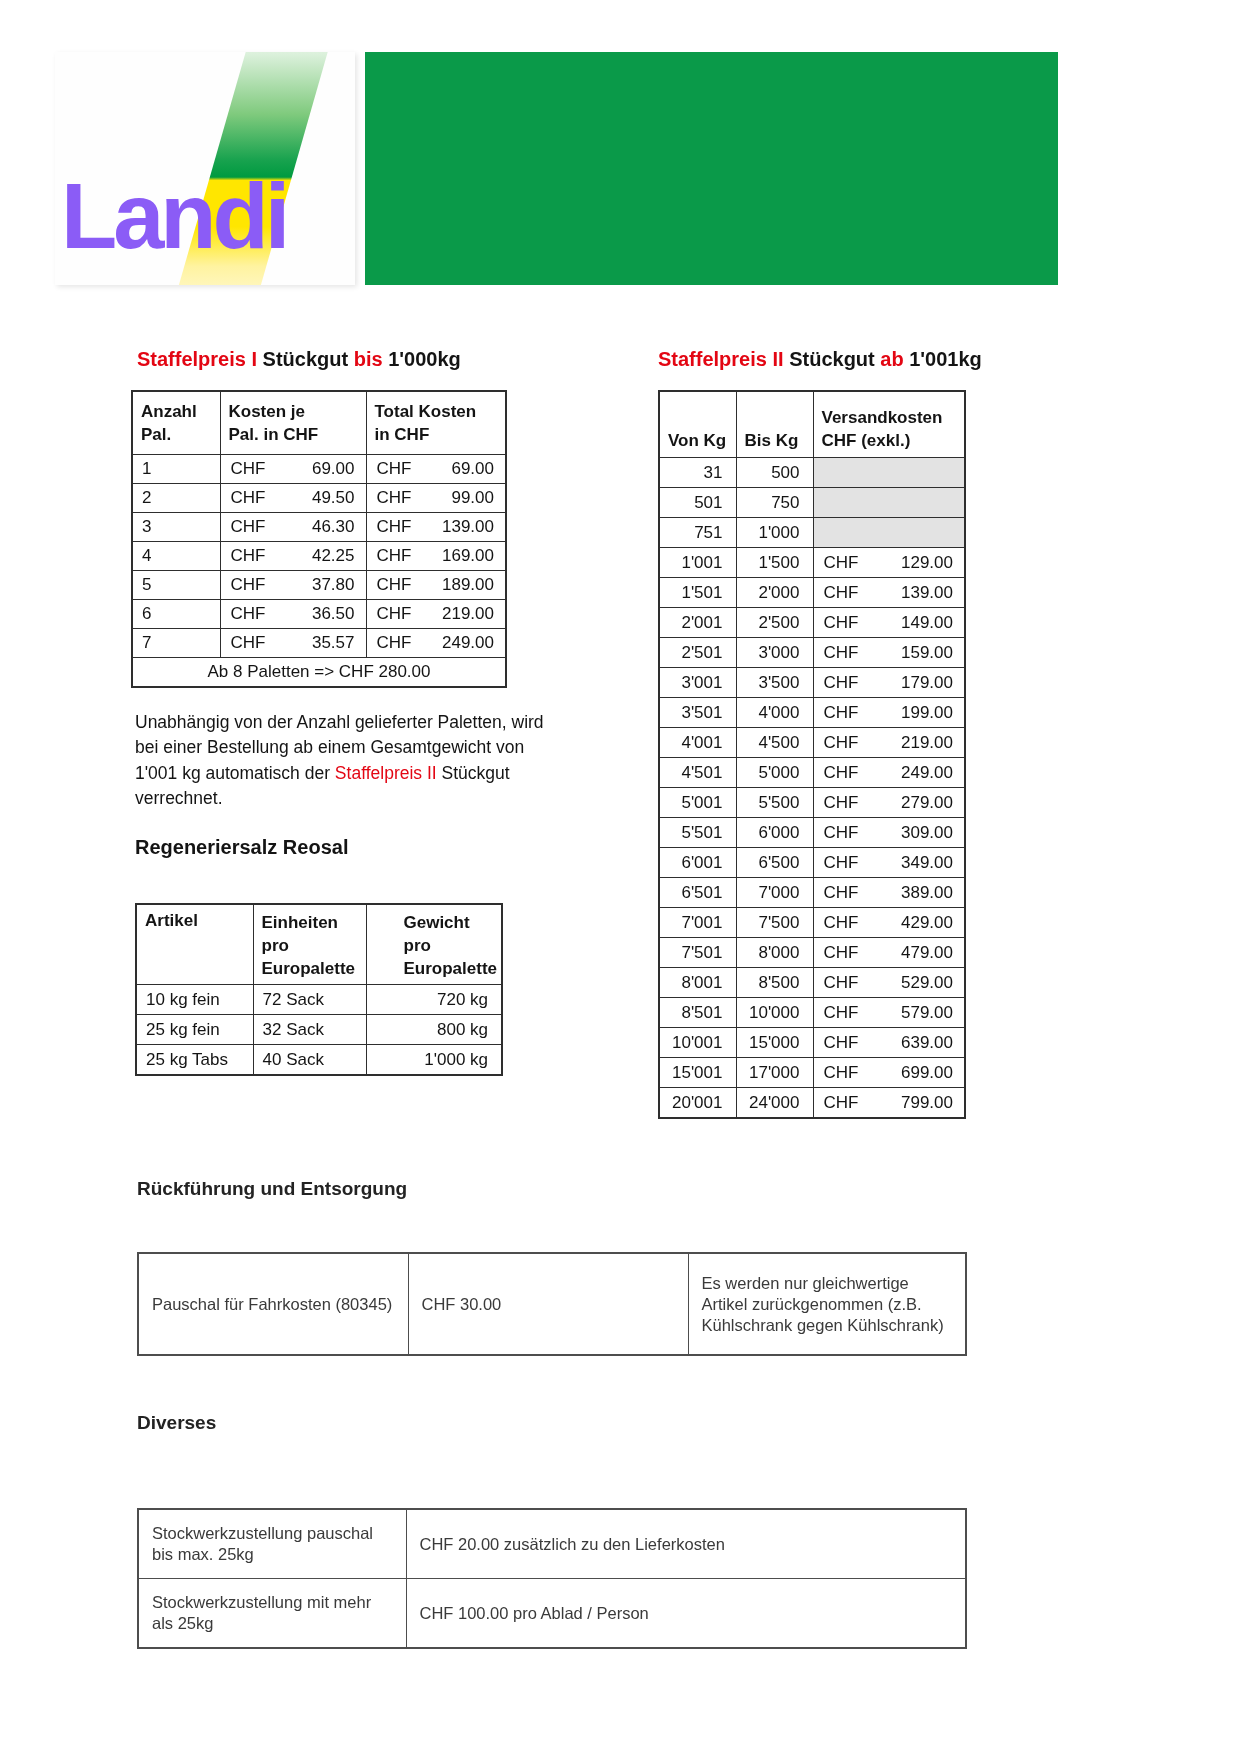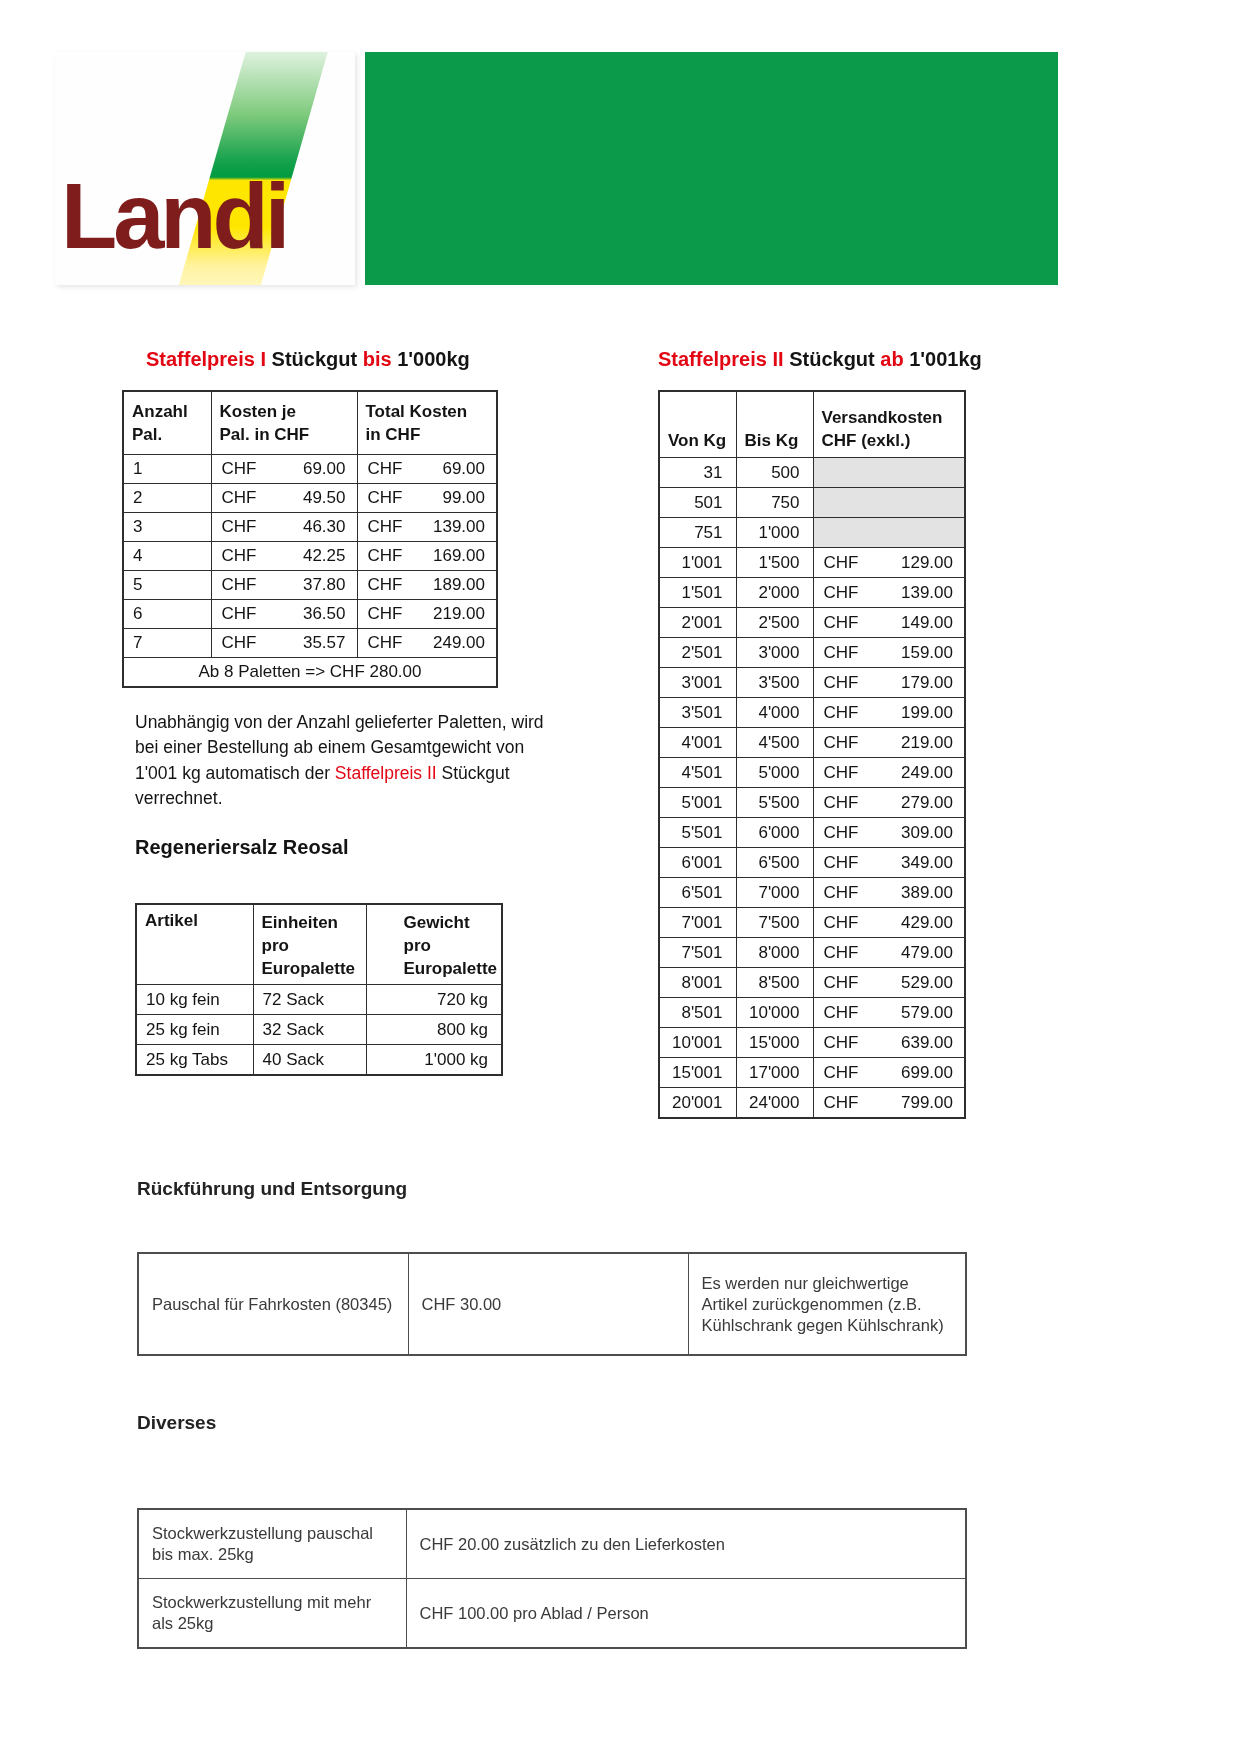--- a/index.html
+++ b/index.html
@@ -16,21 +16,21 @@
   }
   .logo-stripe {
     position:absolute; left:152px; top:-30px; width:82px; height:330px;
     transform:skewX(-16deg);
     background:linear-gradient(to bottom,
       #ffffff 0%, #daf0da 10%, #7fca7d 28%, #17a24e 42%, #009a40 47%,
       #ffe600 48%, #ffe600 62%, #fff3a0 74%, #fffbe0 88%, #fffef8 100%);
   }
   .logo-word {
     position:absolute; left:6px; top:118px; font-size:92px; font-weight:bold;
-    color:#7f1d1d; letter-spacing:-4px; line-height:1;
+    color:#8b5cf6; letter-spacing:-4px; line-height:1;
     font-family:"Liberation Sans", sans-serif;
   }
   .green-banner { left:365px; top:52px; width:693px; height:233px; background:#0a9a49; }
 
   
   .hd { margin:0; font-size:20px; font-weight:bold; color:#141414; white-space:nowrap; }
   .hd .red { color:#e30613; }
   .subhd { margin:0; font-size:20px; font-weight:bold; color:#141414; }
   .subhd2 { margin:0; font-size:19px; font-weight:bold; color:#232323; }
 
@@ -67,23 +67,23 @@
 </style>
 </head>
 <body>
 
 <div class="abs logo-box">
   <div class="logo-stripe"></div>
   <div class="logo-word">Landi</div>
 </div>
 <div class="abs green-banner"></div>
 
-<h2 class="abs hd" style="left:146px; top:348px;"><span class="red">Staffelpreis I</span><span> Stückgut </span><span class="red">bis</span><span> 1'000kg</span></h2>
-
-<table class="abs doc-table t1" style="left:122px; top:390px;border-radius:14px;">
+<h2 class="abs hd" style="left:137px; top:348px;"><span class="red">Staffelpreis I</span><span> Stückgut </span><span class="red">bis</span><span> 1'000kg</span></h2>
+
+<table class="abs doc-table t1" style="left:131px; top:390px;border-radius:14px;">
   <colgroup>
       <col style="width:88px">
       <col style="width:146px">
       <col style="width:140px">
     </colgroup>
   <thead>
     <tr>
       <th style="height:54px;">Anzahl
 Pal.</th>
       <th>Kosten je

